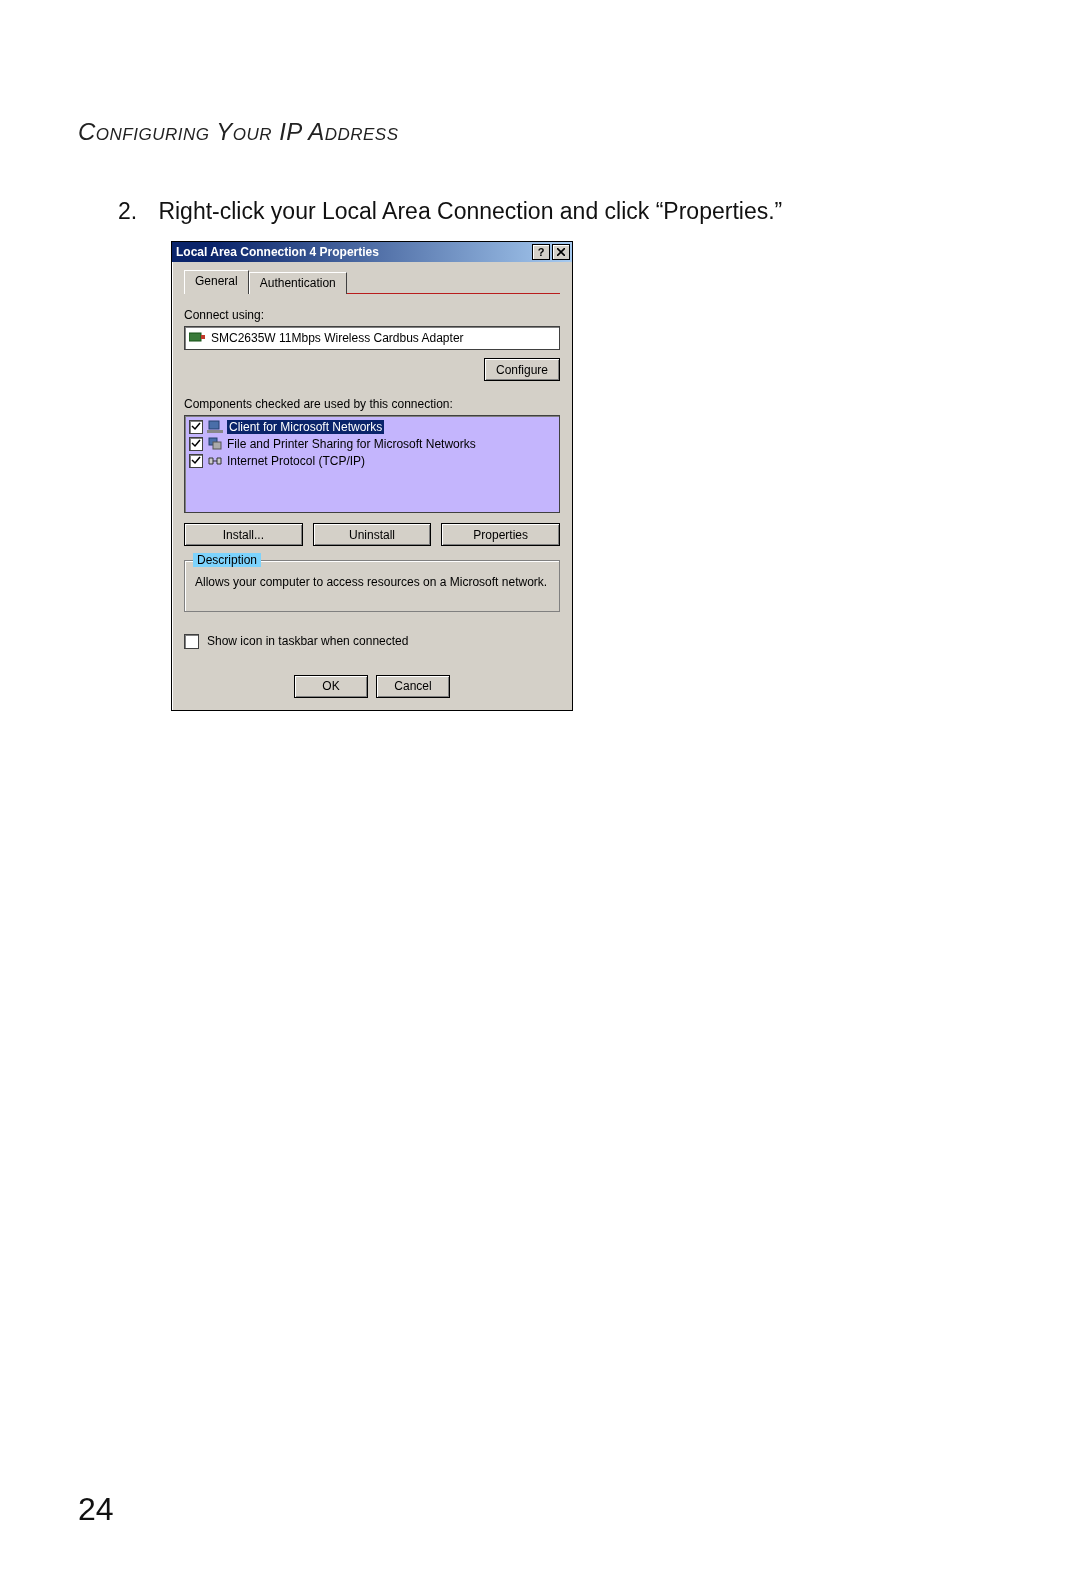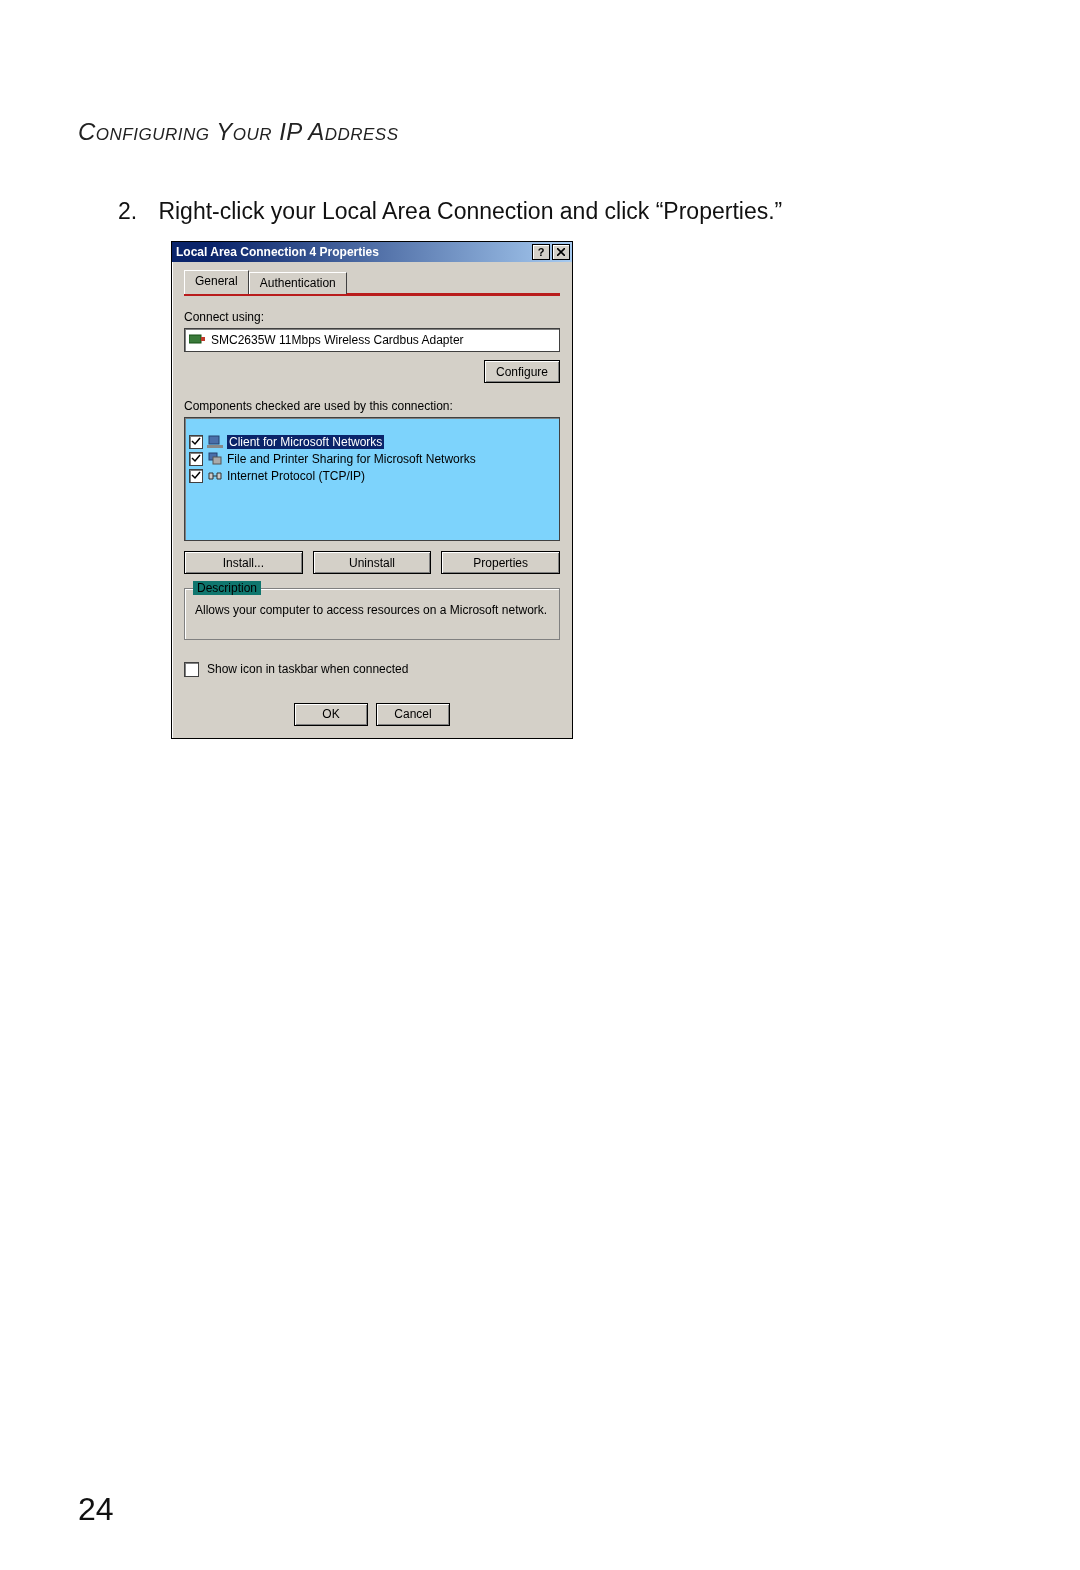--- a/index.html
+++ b/index.html
@@ -112,21 +112,21 @@
     border-right: 1px solid #404040;
     z-index: 2;
   }
   .tab.inactive {
     margin-top: 2px;
     border-top: 1px solid #fff;
     border-left: 1px solid #fff;
     border-right: 1px solid #404040;
   }
   .tab-panel {
-    border-top: 3px solid #b91c1c;
+    border-top: 1px solid #b91c1c;
     padding-top: 14px;
   }
 
   .label {
     font-size: 12px;
     margin-bottom: 4px;
   }
 
   .adapter-box {
     height: 22px;
@@ -152,24 +152,24 @@
     box-shadow: inset 1px 1px 0 #fff, inset -1px -1px 0 #808080;
     font-family: Tahoma, Arial, sans-serif;
     font-size: 12px;
     text-align: center;
   }
 
   .comp-label { margin-top: 16px; margin-bottom: 4px; }
 
   .comp-list {
     height: 92px;
-    background: #7dd3fc;
+    background: #c4b5fd;
     border: 1px solid #404040;
     box-shadow: inset 1px 1px 0 #808080;
-    padding: 15px 4px;
+    padding: 2px 4px;
   }
   .comp-row {
     display: flex;
     align-items: center;
     gap: 4px;
     height: 17px;
     font-size: 12px;
   }
   .comp-row .cb-box {
     width: 12px;
@@ -202,21 +202,21 @@
     margin-top: 14px;
     border: 1px solid #808080;
     box-shadow: inset 1px 1px 0 #fff;
     position: relative;
     padding: 14px 10px 20px 10px;
   }
   .fieldset .legend {
     position: absolute;
     top: -8px;
     left: 8px;
-    background: #0f766e;
+    background: #7dd3fc;
     padding: 0 4px;
     font-size: 12px;
   }
   .fieldset .desc-text {
     font-size: 12px;
     line-height: 1.3;
   }
 
   .show-icon-row {
     display: flex;

